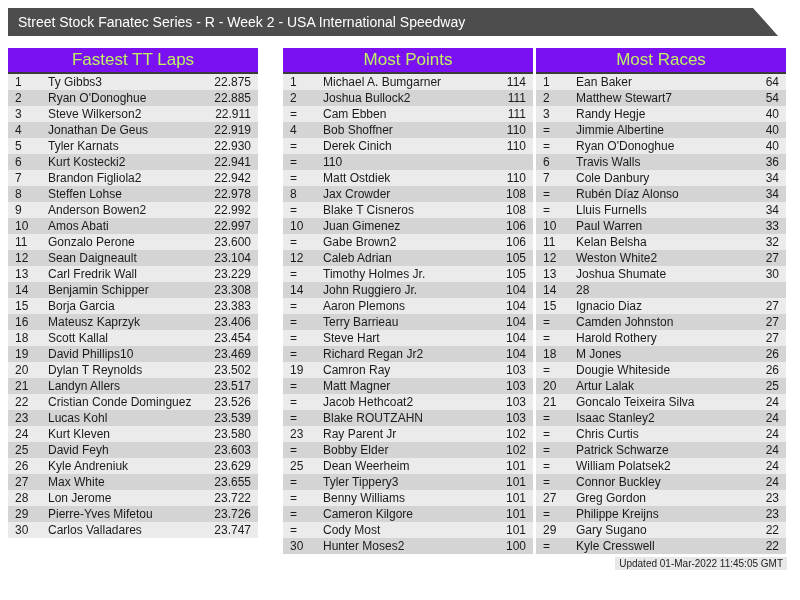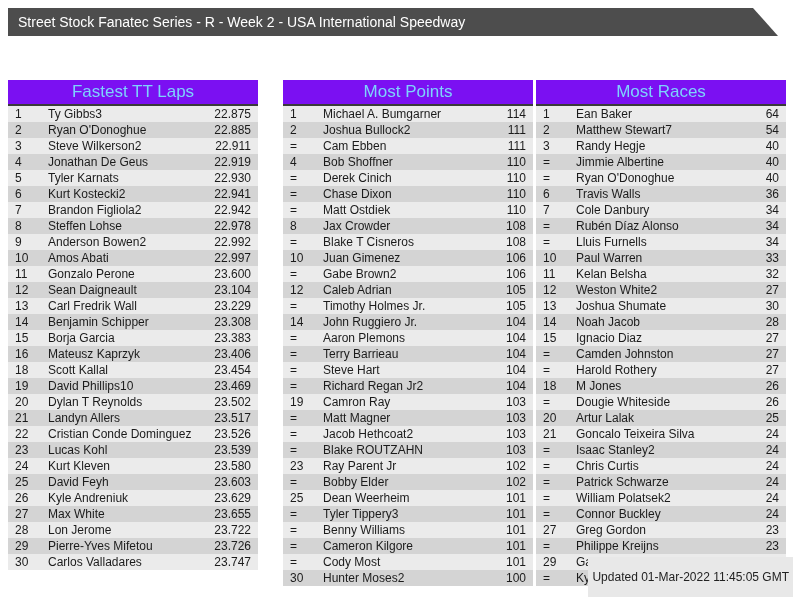--- a/index.html
+++ b/index.html
@@ -19,31 +19,31 @@
     padding-left:10px;box-sizing:border-box;
     clip-path:polygon(0 0,745px 0,770px 100%,0 100%);
     white-space:nowrap;
   }
   .tbl{position:absolute;top:48px;width:250px;}
   .tbl-1{left:8px;}
   .tbl-2{left:271px;padding-left:12px;}
   .tbl-3{left:536px;}
   .hdr{
     height:24px;background:var(--accent);border-bottom:2px solid #3a3a3a;
-    color:#7dd3fc;text-align:center;font-size:17px;line-height:24px;margin-top:32px;
+    color:#bef264;text-align:center;font-size:17px;line-height:24px;
   }
   .tbody .row{display:flex;height:16px;line-height:16px;font-size:12px;color:#1b1b1b;}
   .tbody .row:nth-child(odd){background:var(--row-light);}
   .tbody .row:nth-child(even){background:var(--row-dark);}
   .pos{flex:none;width:33px;padding-left:7px;}
   .name{flex:1;overflow:hidden;white-space:nowrap;}
   .val{flex:none;padding-right:7px;text-align:right;}
   .updated{
-    position:absolute;top:557px;right:7px;background:#e8e8e8;color:#222222;
-    font-size:12px;padding:13px 4px;white-space:nowrap;
+    position:absolute;top:557px;right:13px;background:#e8e8e8;color:#222222;
+    font-size:10px;padding:1px 4px;white-space:nowrap;
   }
 </style>
 </head>
 <body>
 
 <div class="banner">
   <span>Street Stock Fanatec Series - R - Week 2 - USA International Speedway</span>
 </div>
 
 <div class="tbl tbl-1">
@@ -220,21 +220,20 @@
         <span class="name">Bob Shoffner</span>
         <span class="val">110</span>
       </div>
       <div class="row">
         <span class="pos">=</span>
         <span class="name">Derek Cinich</span>
         <span class="val">110</span>
       </div>
       <div class="row">
         <span class="pos">=</span>
-        <span class="name">Chase Dixon</span>
         <span class="val">110</span>
       </div>
       <div class="row">
         <span class="pos">=</span>
         <span class="name">Matt Ostdiek</span>
         <span class="val">110</span>
       </div>
       <div class="row">
         <span class="pos">8</span>
         <span class="name">Jax Crowder</span>
@@ -416,21 +415,20 @@
         <span class="name">Weston White2</span>
         <span class="val">27</span>
       </div>
       <div class="row">
         <span class="pos">13</span>
         <span class="name">Joshua Shumate</span>
         <span class="val">30</span>
       </div>
       <div class="row">
         <span class="pos">14</span>
-        <span class="name">Noah Jacob</span>
         <span class="val">28</span>
       </div>
       <div class="row">
         <span class="pos">15</span>
         <span class="name">Ignacio Diaz</span>
         <span class="val">27</span>
       </div>
       <div class="row">
         <span class="pos">=</span>
         <span class="name">Camden Johnston</span>

